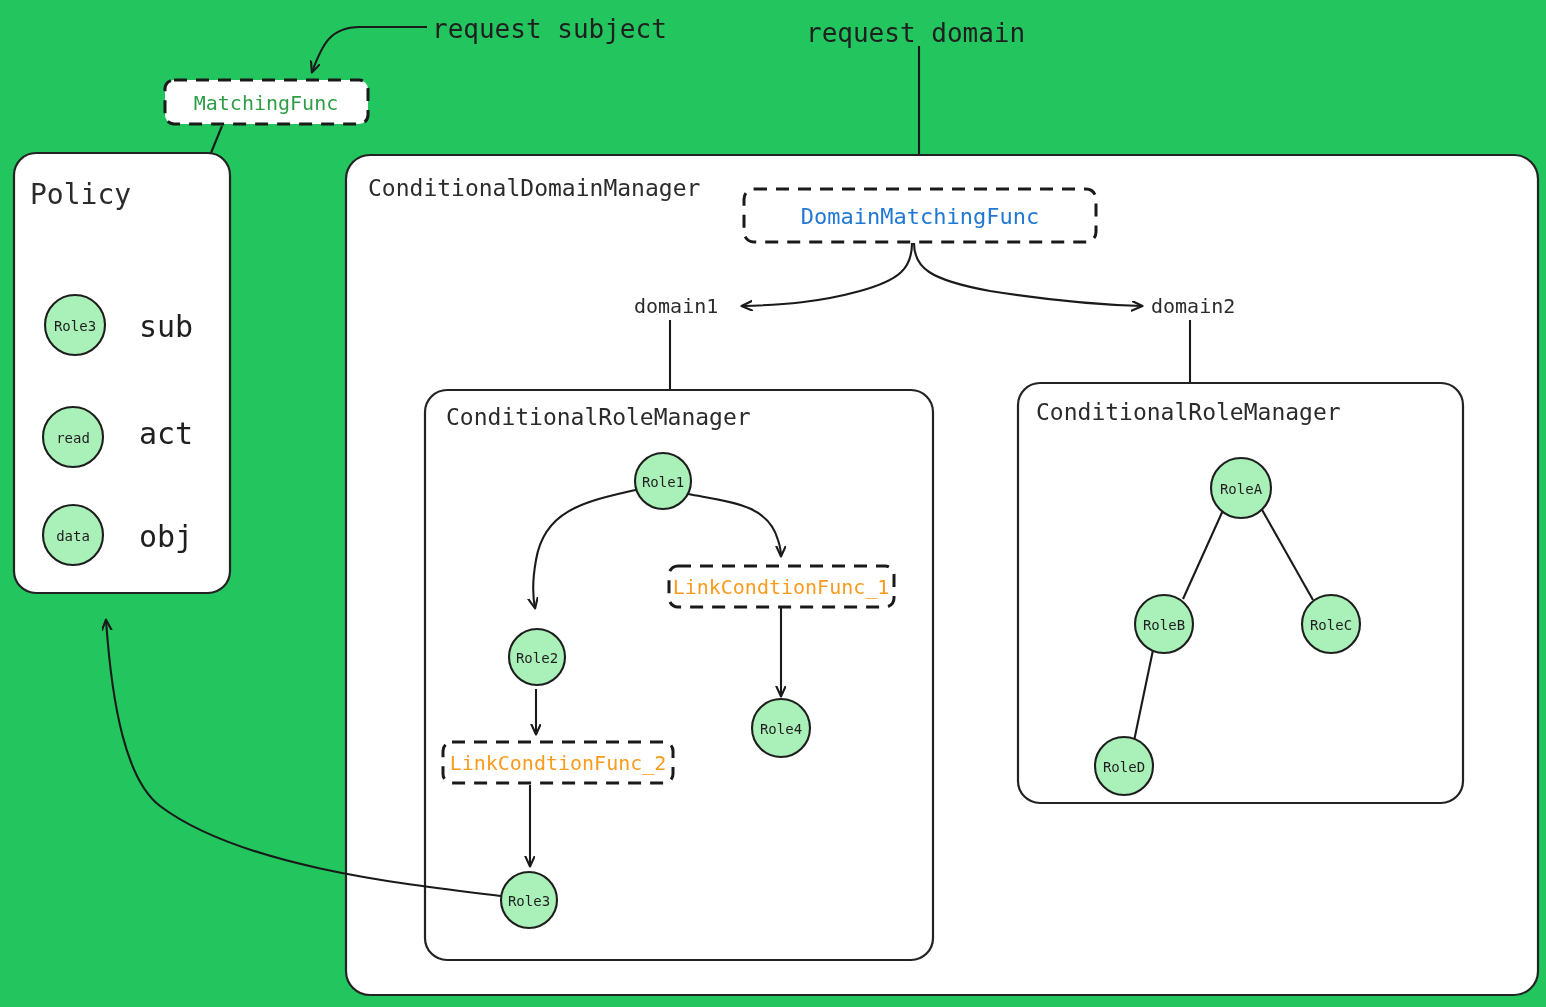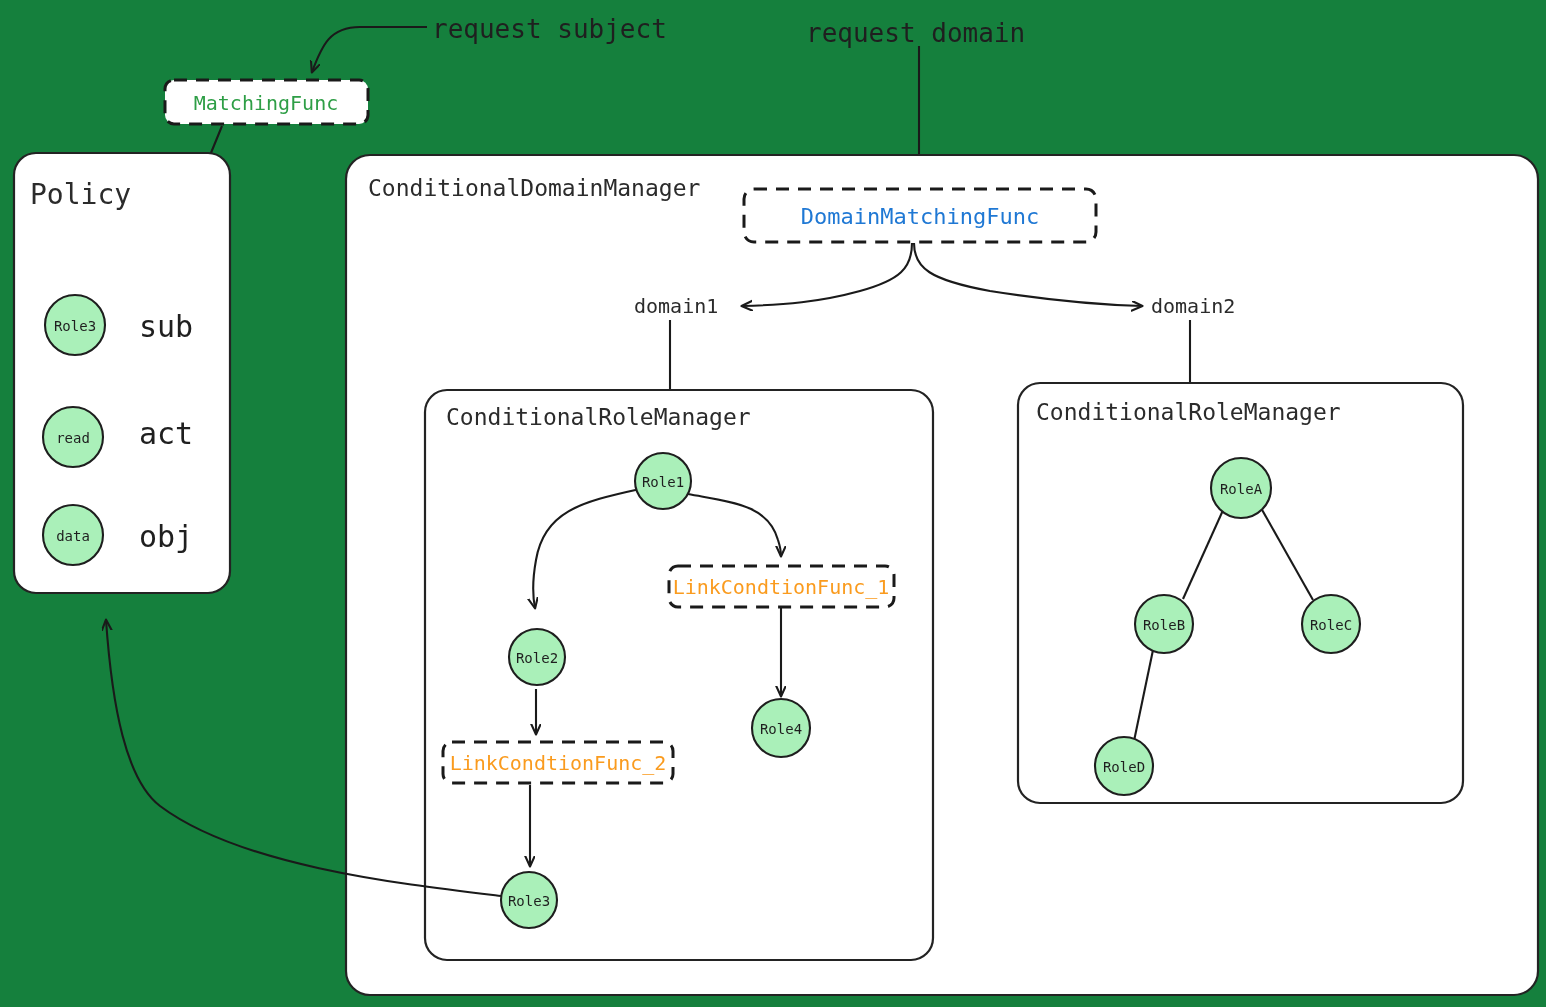--- a/index.html
+++ b/index.html
@@ -7,21 +7,21 @@
     padding: 0;
     background: #ffffff;
   }
   body {
     font-family: "DejaVu Sans Mono", "Liberation Mono", monospace;
   }
   #stage {
     position: relative;
     width: 1546px;
     height: 1007px;
-    background: #15803d;
+    background: #22c55e;
     overflow: hidden;
   }
   #diagram-svg {
     position: absolute;
     left: 0;
     top: 0;
     width: 1546px;
     height: 1007px;
   }
   .container-box {

